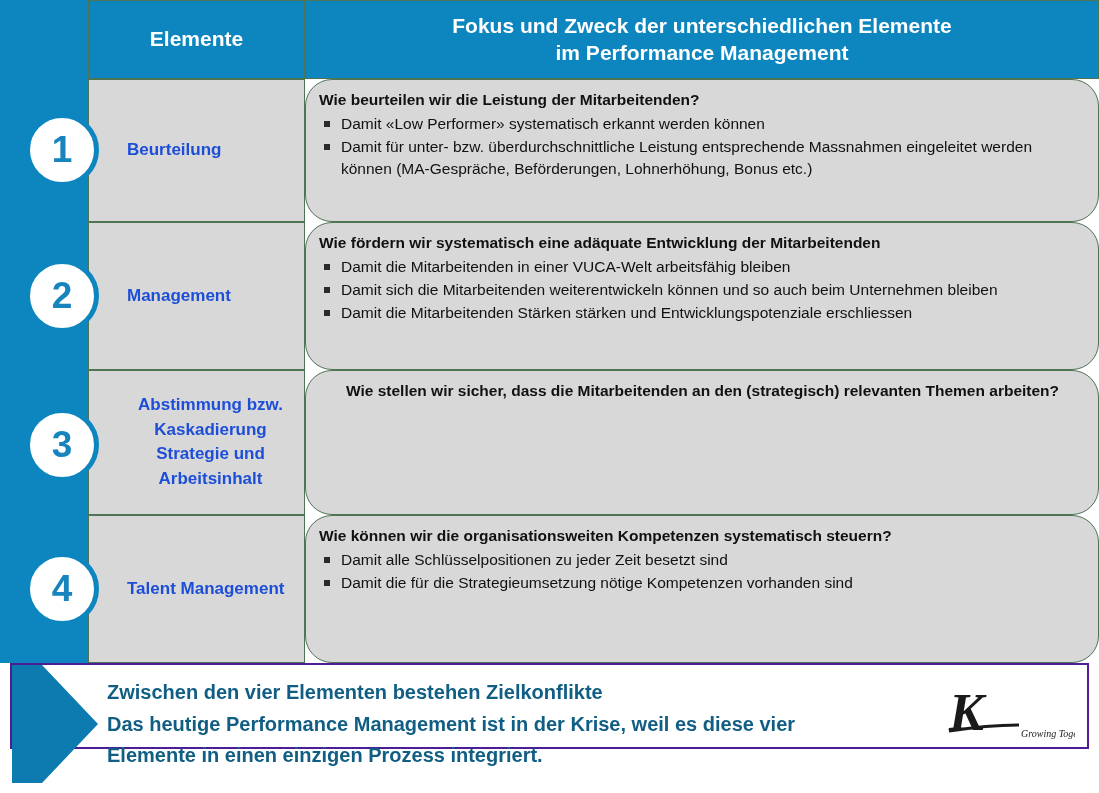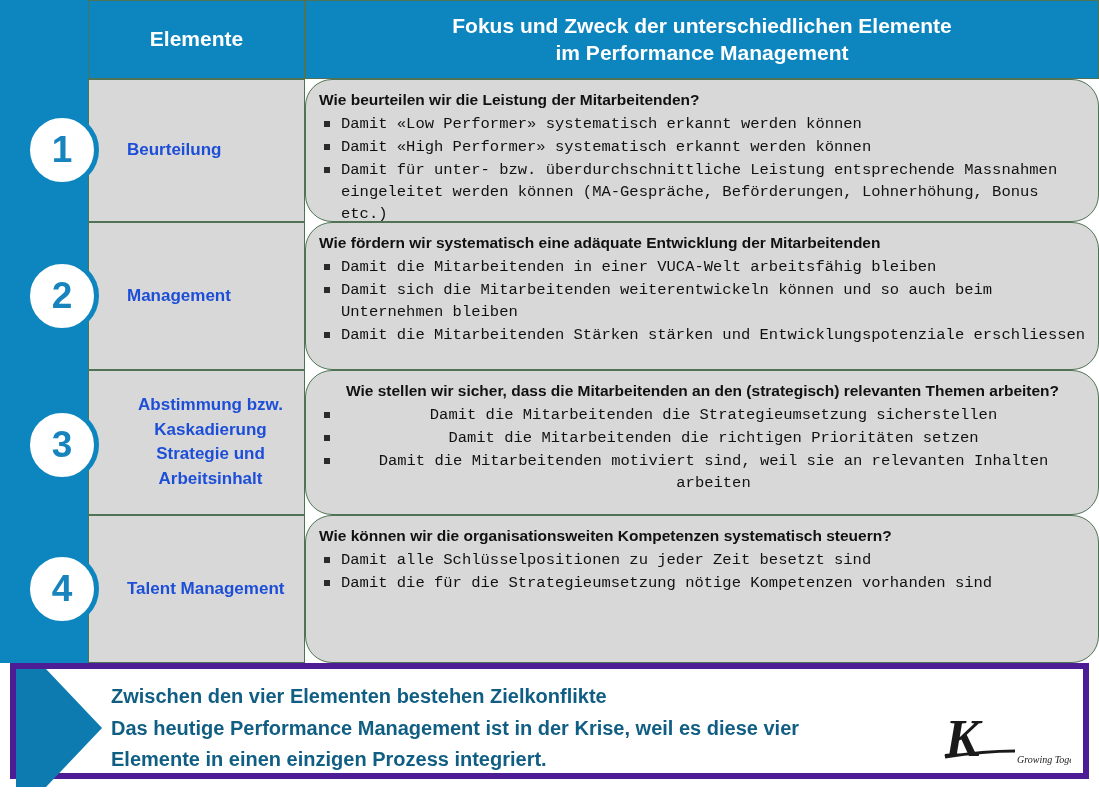--- a/index.html
+++ b/index.html
@@ -122,21 +122,20 @@
     margin: 0;
     padding: 0;
   }
   ul.bullets li {
     position: relative;
     font-size: 15.5px;
     color: #111111;
     line-height: 1.42;
     padding-left: 22px;
     margin-bottom: 1px;
-    font-family: Liberation Mono, monospace;
   }
   ul.bullets li::before {
     content: "";
     position: absolute;
     left: 5px;
     top: 8px;
     width: 6px;
     height: 6px;
     background: #2b2b2b;
   }
@@ -159,23 +158,23 @@
     z-index: 4;
     left: 25px;
   }
 
   
   .banner {
     position: absolute;
     left: 10px;
     top: 663px;
     width: 1079px;
-    height: 116px;
+    height: 86px;
     background: #ffffff;
-    border: 6px solid #4c1d95;
+    border: 2px solid #4c1d95;
     box-sizing: border-box;
   }
   .banner-arrow {
     position: absolute;
     left: 0;
     top: 0;
     width: 86px;
     height: 118px;
   }
   .banner-text {
@@ -222,21 +221,20 @@
     </div>
 
     <div class="body-row" id="row-0" style="top:79px;height:143px;">
       <div class="cell cell-label">
         <span class="lbl">Beurteilung</span>
       </div>
       <div class="cell cell-body">
         <div class="body-title">Wie beurteilen wir die Leistung der Mitarbeitenden?</div>
         <ul class="bullets">
           <li>Damit «Low Performer» systematisch erkannt werden können</li>
-          <li>Damit «High Performer» systematisch erkannt werden können</li>
           <li>Damit für unter- bzw. überdurchschnittliche Leistung entsprechende Massnahmen eingeleitet werden können (MA-Gespräche, Beförderungen, Lohnerhöhung, Bonus etc.)</li>
         </ul>
       </div>
     </div>
 
     <div class="body-row" id="row-1" style="top:222px;height:148px;">
       <div class="cell cell-label">
         <span class="lbl">Management</span>
       </div>
       <div class="cell cell-body">
@@ -248,25 +246,20 @@
         </ul>
       </div>
     </div>
 
     <div class="body-row" id="row-2" style="top:370px;height:145px;text-align:center;">
       <div class="cell cell-label" style="align-items:flex-start;padding-top:22px;">
         <span class="lbl">Abstimmung bzw. Kaskadierung Strategie und Arbeitsinhalt</span>
       </div>
       <div class="cell cell-body">
         <div class="body-title">Wie stellen wir sicher, dass die Mitarbeitenden an den (strategisch) relevanten Themen arbeiten?</div>
-        <ul class="bullets">
-          <li>Damit die Mitarbeitenden die Strategieumsetzung sicherstellen</li>
-          <li>Damit die Mitarbeitenden die richtigen Prioritäten setzen</li>
-          <li>Damit die Mitarbeitenden motiviert sind, weil sie an relevanten Inhalten arbeiten</li>
-        </ul>
       </div>
     </div>
 
     <div class="body-row" id="row-3" style="top:515px;height:148px;">
       <div class="cell cell-label">
         <span class="lbl">Talent Management</span>
       </div>
       <div class="cell cell-body">
         <div class="body-title">Wie können wir die organisationsweiten Kompetenzen systematisch steuern?</div>
         <ul class="bullets">

